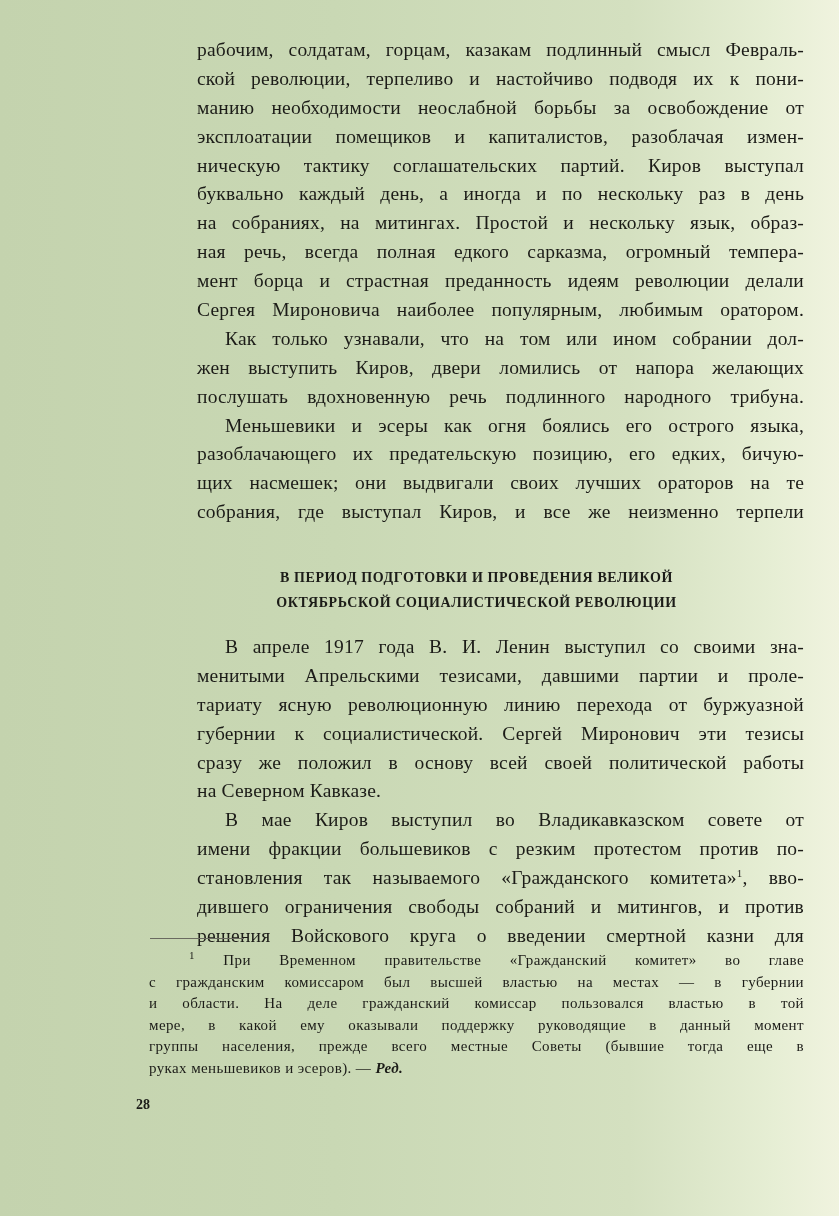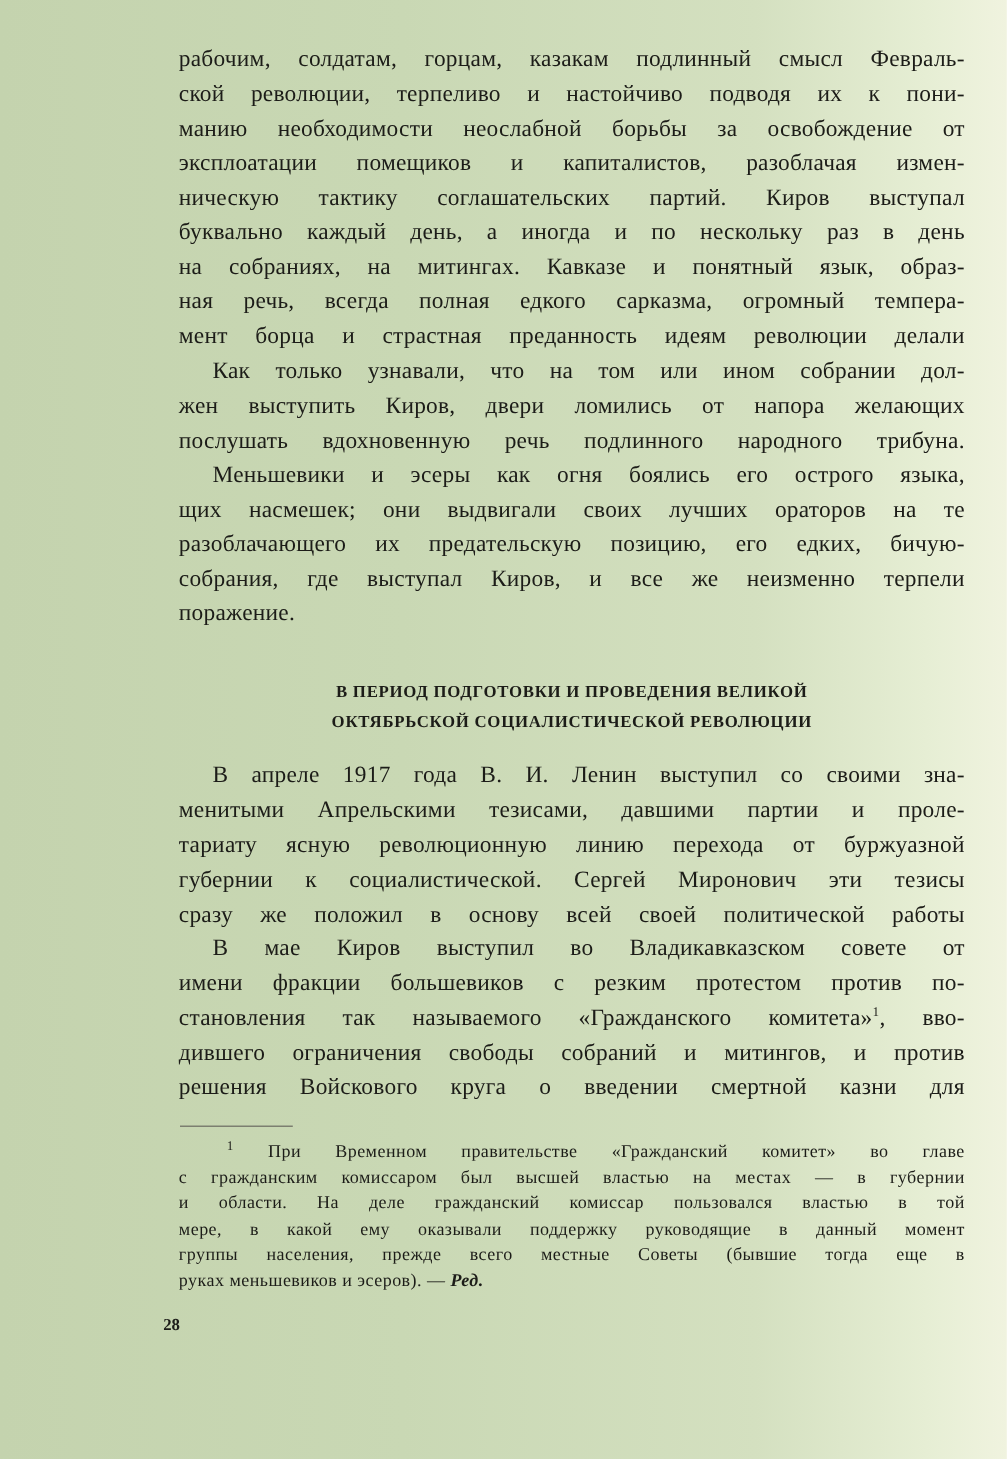--- a/index.html
+++ b/index.html
@@ -8,20 +8,21 @@
     background: linear-gradient(90deg, #c4d3ae 0%, #c9d8b4 40%, #d4e0c0 75%, #e6eed4 92%, #f0f3df 100%);
     font-family: "Liberation Serif", "DejaVu Serif", serif;
     color: #1c1c18;
     position: relative;
   }
   .page { position: absolute; left: 149px; top: 36px; width: 655px; }
   .line {
     font-size: 19.5px; line-height: 28.9px; height: 28.9px;
     white-space: nowrap; text-align: justify; text-align-last: justify;
     letter-spacing: 0.2px;
+    margin-left: 48px;
   }
   .line.last { text-align-last: left; }
   .line.indent { padding-left: 28px; }
   .heading {
     position: absolute; left: 149px; top: 565px; width: 655px;
     font-family: "Liberation Serif", serif; font-weight: bold;
     font-size: 14px; letter-spacing: 0.6px; line-height: 25px; text-align: center;
   }
   .heading .hline { white-space: nowrap; }
   .body2 { position: absolute; left: 149px; top: 633px; width: 655px; }
@@ -42,50 +43,51 @@
 
 <div class="page">
 
   <div>
     <div class="line">рабочим, солдатам, горцам, казакам подлинный смысл Февраль-</div>
     <div class="line">ской революции, терпеливо и настойчиво подводя их к пони-</div>
     <div class="line">манию необходимости неослабной борьбы за освобождение от</div>
     <div class="line">эксплоатации помещиков и капиталистов, разоблачая измен-</div>
     <div class="line">ническую тактику соглашательских партий. Киров выступал</div>
     <div class="line">буквально каждый день, а иногда и по нескольку раз в день</div>
-    <div class="line">на собраниях, на митингах. Кавказе и понятный язык, образ-</div>
+    <div class="line">на собраниях, на митингах. Простой и нескольку язык, образ-</div>
     <div class="line">ная речь, всегда полная едкого сарказма, огромный темпера-</div>
     <div class="line">мент борца и страстная преданность идеям революции делали</div>
+    <div class="line">Сергея Мироновича наиболее популярным, любимым оратором.</div>
   </div>
   <div>
     <div class="line indent">Как только узнавали, что на том или ином собрании дол-</div>
     <div class="line">жен выступить Киров, двери ломились от напора желающих</div>
     <div class="line">послушать вдохновенную речь подлинного народного трибуна.</div>
   </div>
   <div>
     <div class="line indent">Меньшевики и эсеры как огня боялись его острого языка,</div>
+    <div class="line">разоблачающего их предательскую позицию, его едких, бичую-</div>
     <div class="line">щих насмешек; они выдвигали своих лучших ораторов на те</div>
-    <div class="line">разоблачающего их предательскую позицию, его едких, бичую-</div>
     <div class="line">собрания, где выступал Киров, и все же неизменно терпели</div>
-    <div class="line last">поражение.</div>
   </div>
 </div>
 
 <div class="heading">
   <div class="hline">В ПЕРИОД ПОДГОТОВКИ И ПРОВЕДЕНИЯ ВЕЛИКОЙ</div>
   <div class="hline">ОКТЯБРЬСКОЙ СОЦИАЛИСТИЧЕСКОЙ РЕВОЛЮЦИИ</div>
 </div>
 
 <div class="body2">
   <div>
     <div class="line indent">В апреле 1917 года В. И. Ленин выступил со своими зна-</div>
     <div class="line">менитыми Апрельскими тезисами, давшими партии и проле-</div>
     <div class="line">тариату ясную революционную линию перехода от буржуазной</div>
     <div class="line">губернии к социалистической. Сергей Миронович эти тезисы</div>
     <div class="line">сразу же положил в основу всей своей политической работы</div>
+    <div class="line last">на Северном Кавказе.</div>
   </div>
   <div>
     <div class="line indent">В мае Киров выступил во Владикавказском совете от</div>
     <div class="line">имени фракции большевиков с резким протестом против по-</div>
     <div class="line">
       <span>становления так называемого «Гражданского комитета»</span><sup>1</sup><span>, вво-</span>
     </div>
     <div class="line">дившего ограничения свободы собраний и митингов, и против</div>
     <div class="line">решения Войскового круга о введении смертной казни для</div>
   </div>

